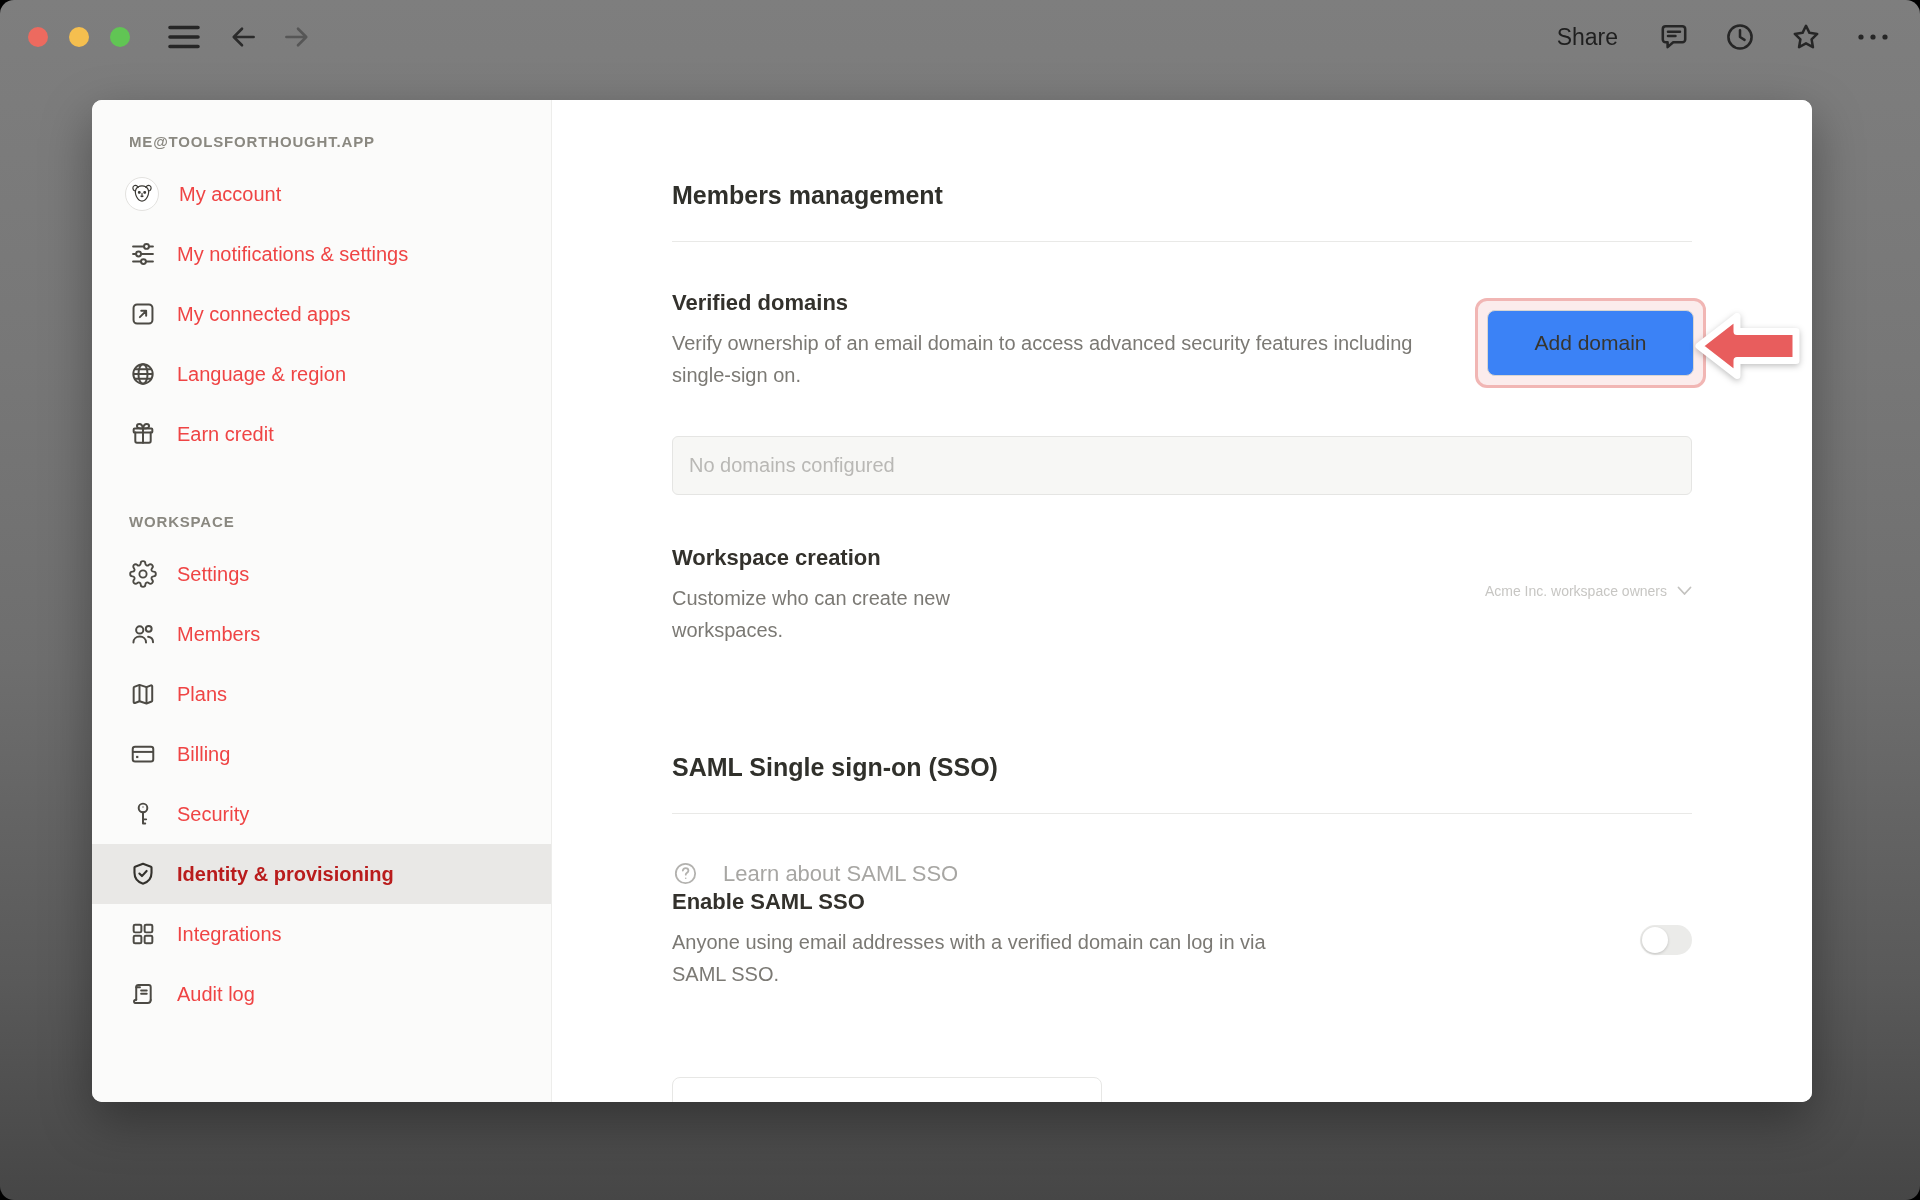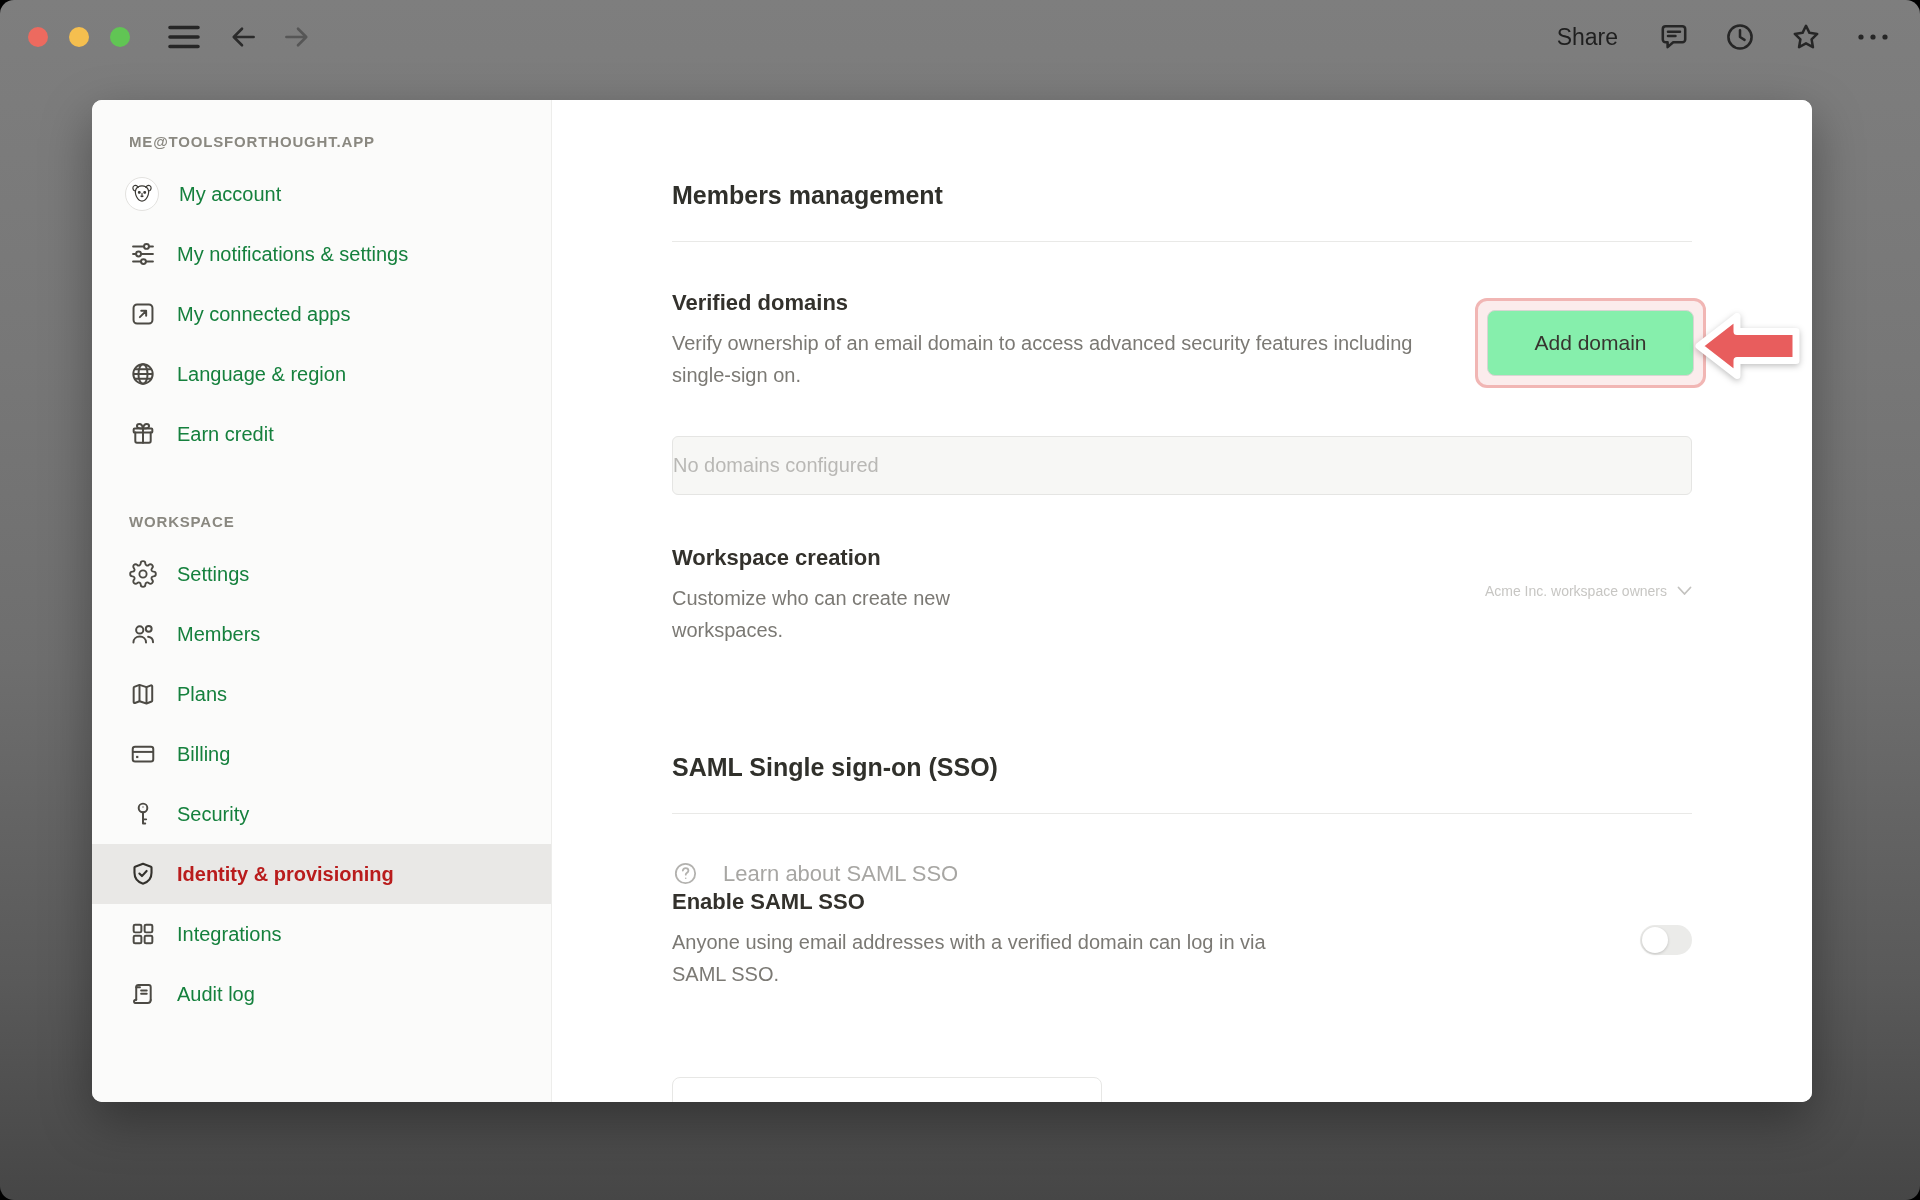--- a/index.html
+++ b/index.html
@@ -20,52 +20,52 @@
   
   .modal{position:absolute;left:92px;top:100px;width:1720px;height:1002px;background:#fff;
          border-radius:10px;box-shadow:0 18px 50px rgba(0,0,0,.35);display:flex;overflow:hidden;}
   
   .sidebar{width:460px;background:#fbfbfa;border-right:1px solid #ededeb;padding-top:32px;flex-shrink:0;}
   .sb-head{margin-left:37px;font-size:15px;font-weight:600;letter-spacing:.055em;color:#8a8880;line-height:20px;}
   .sb-head.second{margin-top:48px;}
   .sb-list{margin-top:12px;}
   .sb-item{height:60px;display:flex;align-items:center;padding-left:37px;gap:20px;cursor:pointer;}
   .sb-item .sb-ic{width:28px;height:28px;display:flex;align-items:center;justify-content:center;flex-shrink:0;}
-  .sb-label{font-size:20px;color:#15803d;}
+  .sb-label{font-size:20px;color:#ef4444;}
   .sb-item.sel{background:#e9e8e6;}
   .sb-item.sel .sb-label{font-weight:700;color:#b91c1c;}
   .avatar{width:34px;height:34px;border-radius:50%;background:#fff;border:1px solid #e3e2df;
           display:flex;align-items:center;justify-content:center;margin-left:-4px;}
   
   .content{flex:1;background:#fff;padding:0 120px;position:relative;}
   .h-big{font-size:25px;font-weight:700;color:#30302b;margin:80px 0 0 0;line-height:30px;}
   .h-big.saml{margin-top:106px;}
   .divider{height:1px;background:#e9e9e7;margin-top:31px;}
   .block-title{font-size:22px;font-weight:700;color:#33312c;line-height:30px;}
   .desc{font-size:20px;color:#7b7974;line-height:32px;margin-top:9px;}
   .verified{margin-top:46px;}
   .w760{width:770px;}
   .w360{width:360px;}
   .w640{width:640px;}
   .empty-field{margin-top:45px;height:59px;background:#f7f7f5;border:1px solid #e5e5e3;border-radius:6px;
-               font-size:20px;color:#b9b8b5;line-height:57px;}
+               font-size:20px;color:#b9b8b5;line-height:57px;padding-left:16px;}
   .row{display:flex;justify-content:space-between;align-items:flex-start;}
   .ws-row{margin-top:48px;}
   .dropdown{display:flex;align-items:center;gap:10px;margin-top:40px;cursor:pointer;background:none;border:none;padding:0;font-family:inherit;}
   .dropdown span{font-size:14px;color:#c7c6c3;}
   .learn{display:flex;align-items:center;gap:24px;margin-top:46px;cursor:pointer;background:none;border:none;padding:0;font-family:inherit;}
   .learn span{font-size:22px;color:#a7a6a3;}
   .enable-row{}
   .toggle{width:52px;height:30px;border-radius:15px;background:#ebebe9;position:relative;border:none;cursor:pointer;margin-top:38px;flex-shrink:0;}
   .toggle .knob{position:absolute;left:2px;top:2px;width:26px;height:26px;border-radius:50%;background:#fff;
                 box-shadow:0 1px 3px rgba(0,0,0,.18);}
   
   .annotation{position:absolute;left:1383px;top:198px;width:231px;height:90px;background:#fbecec;
               border:3px solid #f1b6b4;border-radius:12px;display:flex;align-items:center;justify-content:center;z-index:3;}
-  .add-btn{width:207px;height:66px;background:#86efac;border:1px solid #d8d5d2;border-radius:8px;
+  .add-btn{width:207px;height:66px;background:#3b82f6;border:1px solid #d8d5d2;border-radius:8px;
            font-size:21px;color:#37352f;font-family:inherit;cursor:pointer;}
   .annot-arrow{position:absolute;left:1600px;top:207px;z-index:4;filter:drop-shadow(0 2px 3px rgba(0,0,0,.25));}
   
   .cutoff{position:absolute;left:580px;top:977px;width:430px;height:80px;background:#fff;
           border:1px solid #e7e7e5;border-radius:8px;font-family:inherit;cursor:pointer;
           font-size:20px;color:#9f9e9b;padding-top:21px;text-align:center;}
 </style>
 </head>
 <body>
 

